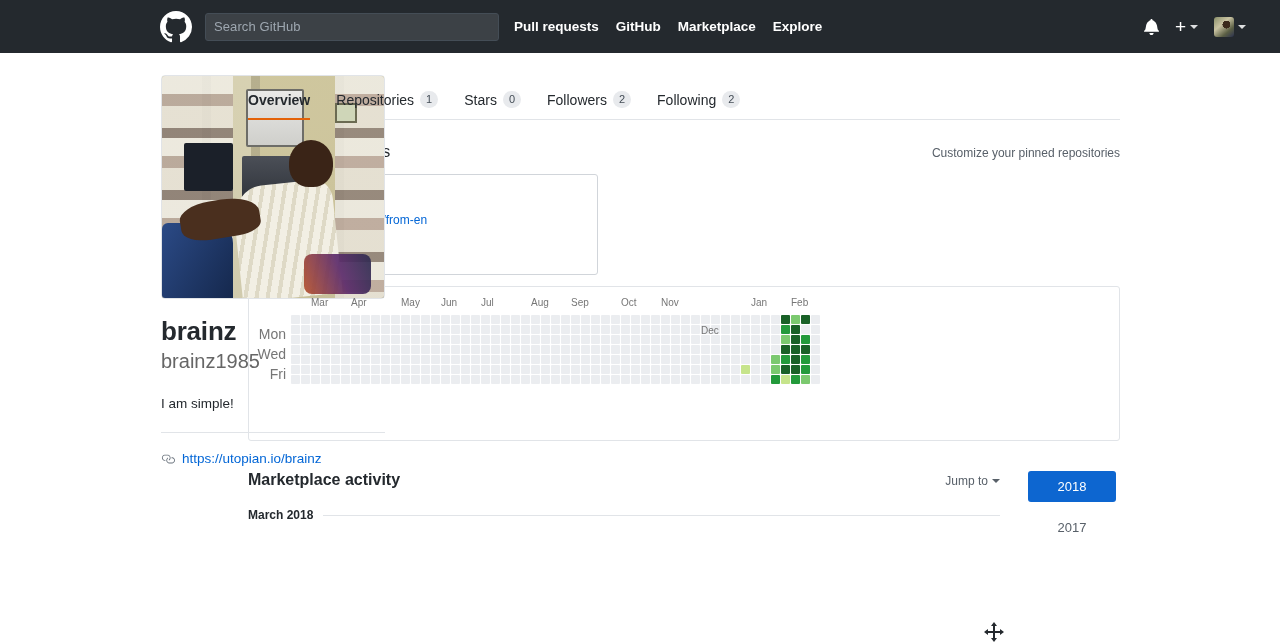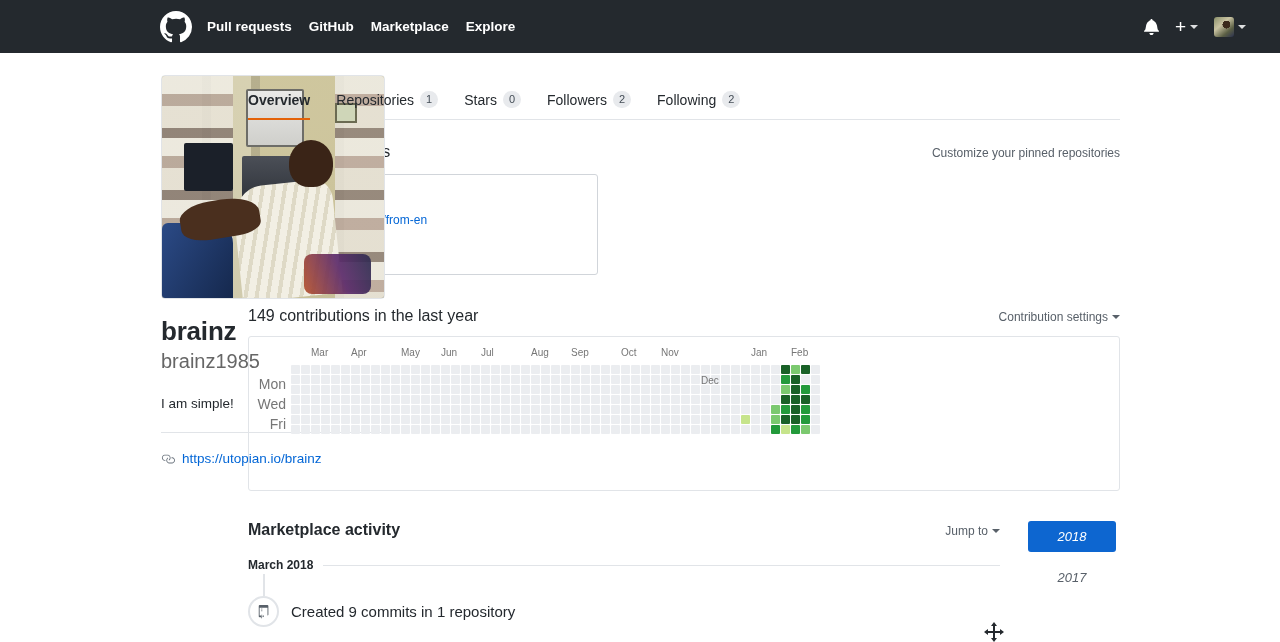--- a/index.html
+++ b/index.html
@@ -407,21 +407,20 @@
   }
   .year-btn {
     display: block;
     width: 88px;
     text-align: center;
     font-size: 13px;
     padding: 8px 0;
     border-radius: 3px;
     text-decoration: none;
     color: #0366d6;
-    font-style: italic;
   }
   .year-btn.active {
     background: #0d66d0;
     color: #ffffff;
     font-weight: normal;
   }
   .year-btn.inactive { color: #586069; margin-top: 10px; }
 
   .move-cursor {
     position: absolute;
@@ -436,20 +435,23 @@
 
 <div class="header">
   <a class="gh-logo" href="#">
     <span>
       <svg viewBox="0 0 16 16" aria-hidden="true">
           <path d="M8 0C3.58 0 0 3.58 0 8c0 3.54 2.29 6.53 5.47 7.59.4.07.55-.17.55-.38 0-.19-.01-.82-.01-1.49-2.01.37-2.53-.49-2.69-.94-.09-.23-.48-.94-.82-1.13-.28-.15-.68-.52-.01-.53.63-.01 1.08.58 1.23.82.72 1.21 1.87.87 2.33.66.07-.52.28-.87.51-1.07-1.78-.2-3.64-.89-3.64-3.95 0-.87.31-1.59.82-2.15-.08-.2-.36-1.02.08-2.12 0 0 .67-.21 2.2.82.64-.18 1.32-.27 2-.27.68 0 1.36.09 2 .27 1.53-1.04 2.2-.82 2.2-.82.44 1.1.16 1.92.08 2.12.51.56.82 1.27.82 2.15 0 3.07-1.87 3.75-3.65 3.95.29.25.54.73.54 1.48 0 1.07-.01 1.93-.01 2.2 0 .21.15.46.55.38A8.01 8.01 0 0 0 16 8c0-4.42-3.58-8-8-8z"></path>
         </svg>
     </span>
   </a>
 
+  <div class="search-box">
+    <span class="ph">Search GitHub</span>
+  </div>
 
   <nav class="nav-links">
     <a href="#">Pull requests</a>
     <a href="#">GitHub</a>
     <a href="#">Marketplace</a>
     <a href="#">Explore</a>
   </nav>
 
   <div class="header-right">
     <span class="bell">
@@ -532,27 +534,20 @@
     <div class="repo-grid">
       <div class="repo-card">
         <a href="#" class="repo-name">from-en</a>
         <div class="repo-forked">
           <span>Forked from</span>
           <a href="#">ancap-ch/from-en</a>
         </div>
       </div>
     </div>
 
-    <div class="contrib-head">
-      <h2 class="contrib-title">149 contributions in the last year</h2>
-      <a href="#" class="contrib-settings">
-        <span>Contribution settings</span>
-        <span class="caret-dark"></span>
-      </a>
-    </div>
 
     <div class="calendar">
       <div class="cal-months">
           <span style="left: 20px;">Mar</span>
           <span style="left: 60px;">Apr</span>
           <span style="left: 110px;">May</span>
           <span style="left: 150px;">Jun</span>
           <span style="left: 190px;">Jul</span>
           <span style="left: 240px;">Aug</span>
           <span style="left: 280px;">Sep</span>
@@ -952,29 +947,20 @@
             <span>Jump to</span>
             <span class="caret-dark"></span>
           </a>
         </div>
 
         <div class="month-row">
           <span class="month-label">March 2018</span>
           <span class="month-rule"></span>
         </div>
 
-        <div class="commit-row">
-          <span class="timeline-stem"></span>
-          <span class="commit-badge">
-            <svg width="14" height="14" viewBox="0 0 12 16" aria-hidden="true">
-                <path d="M4 3H3V2h1v1zM3 5h1V4H3v1zm0 2h1V6H3v1zm1 5H3v1h1v-1zm7-9v8c0 .55-.45 1-1 1H6v2l-1.5-1.5L3 16v-2H1c-.55 0-1-.45-1-1V1C0 .45.45 0 1 0h9c.55 0 1 .45 1 1v2zm-1 9H3.5l1 1h.5v-1h5V3H1v9h2v-1h1v1z"></path>
-              </svg>
-          </span>
-          <span class="commit-text">Created 9 commits in 1 repository</span>
-        </div>
       </div>
 
       <div class="years">
         <a href="#" class="year-btn active">2018</a>
         <a href="#" class="year-btn inactive">2017</a>
       </div>
     </div>
 
   </main>
 </div>

